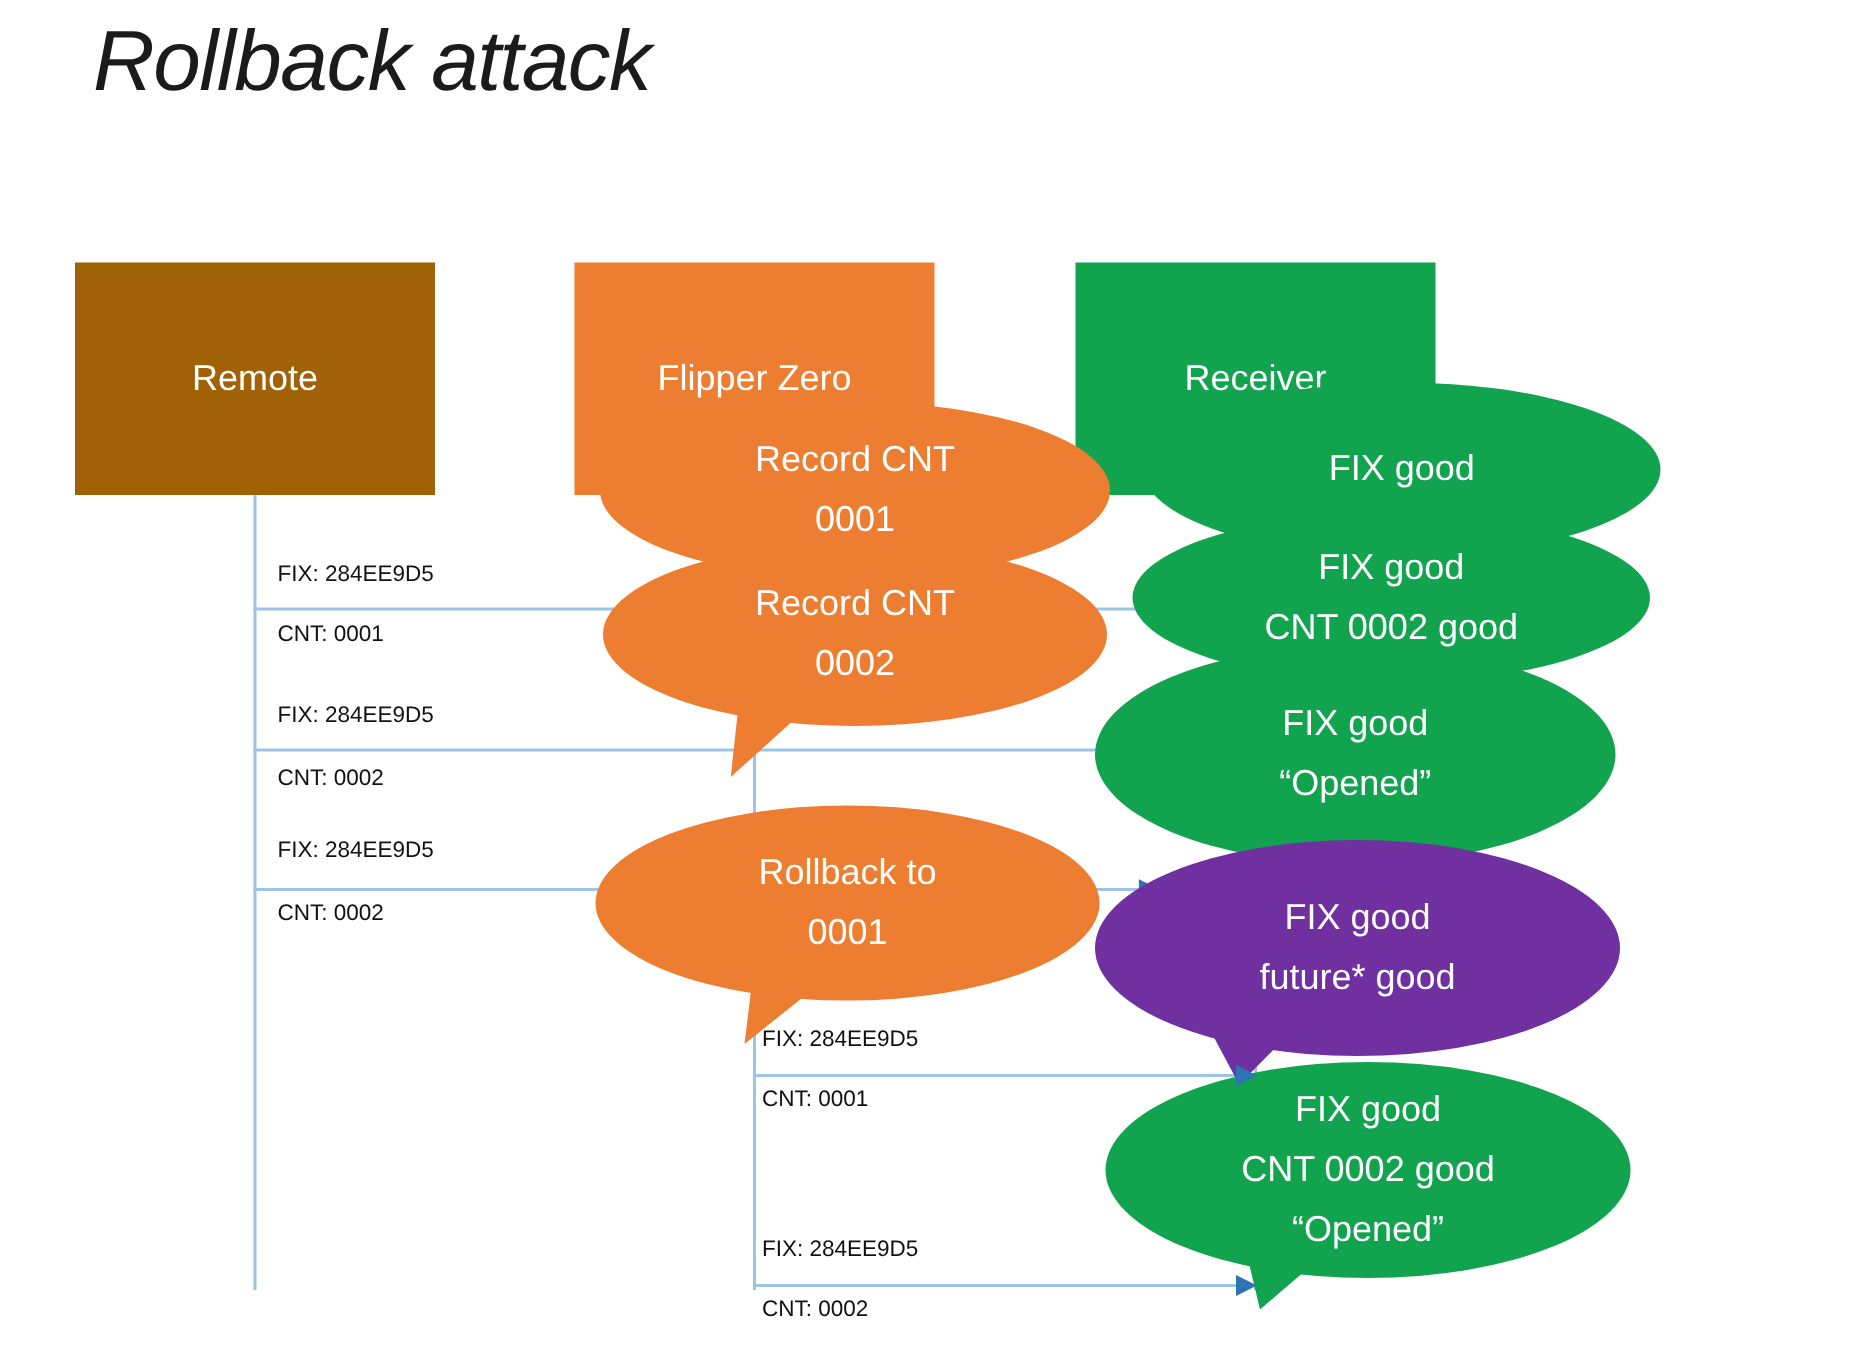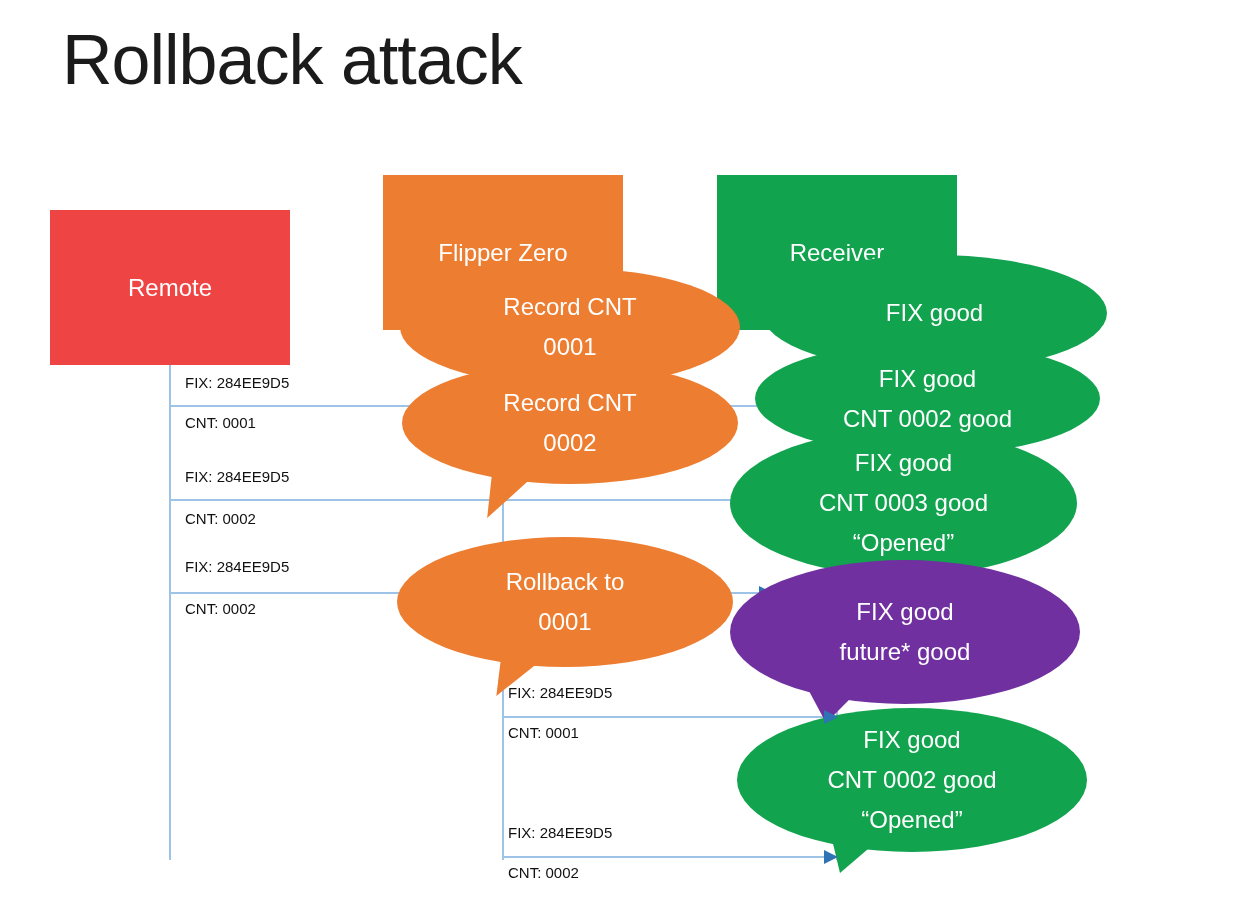--- a/index.html
+++ b/index.html
@@ -1,22 +1,22 @@
 <!DOCTYPE html>
 <html><head>
 <meta charset="utf-8">
 <style>
   html,body{margin:0;padding:0;background:#ffffff;}
   #stage{
     position:relative;width:1233px;height:898px;background:#ffffff;
     font-family:"Liberation Sans", sans-serif;overflow:hidden;
   }
   #slide-title{
-    position:absolute;left:62px;top:20px;font-size:70px;color:#1b1b1b;
-    letter-spacing:-1px;white-space:nowrap;
+    position:absolute;left:62px;top:8px;font-size:57px;color:#1b1b1b;
+    letter-spacing:-1px;white-space:nowrap;font-style:italic;
   }
   .actor{
     position:absolute;top:175px;width:240px;height:155px;
     display:flex;align-items:center;justify-content:center;
     color:#ffffff;font-size:24px;z-index:2;
   }
   #actor-remote{left:50px}
   #actor-flipper{left:383px}
   #actor-receiver{left:717px}
 
@@ -68,21 +68,21 @@
   #c8{left:737px;top:708px;width:350px;height:144px;z-index:6}
   #c8-tail{left:826px;top:833px;width:56px;height:40px;clip-path:polygon(25% 100%,8% 0%,100% 10%);z-index:6}
 </style>
 </head>
 <body>
 
 <div id="stage">
 
   <div id="slide-title">Rollback attack</div>
 
-  <div class="actor" id="actor-remote" style="background: #ef4444; margin-top: 35px;">
+  <div class="actor" id="actor-remote" style="background: #a16207;">
     <span>Remote</span>
   </div>
   <div class="actor" id="actor-receiver" style="background: rgb(18, 163, 79);">
     <span>Receiver</span>
   </div>
   <div class="actor" id="actor-flipper" style="background: rgb(237, 125, 49);">
     <span>Flipper Zero</span>
   </div>
 
   <div class="lifeline" id="life-remote"></div>
@@ -132,21 +132,20 @@
     <div>FIX good</div>
   </div>
 
   <div class="callout" id="c5" style="background: rgb(18, 163, 79);">
     <div>FIX good</div>
     <div>CNT 0002 good</div>
   </div>
 
   <div class="callout" id="c6" style="background: rgb(18, 163, 79);">
     <div>FIX good</div>
-    <div>CNT 0003 good</div>
     <div>“Opened”</div>
   </div>
 
   <div class="callout" id="c7" style="background: rgb(112, 48, 160);">
     <div>FIX good</div>
     <div>future* good</div>
   </div>
   <div class="tail" id="c7-tail" style="background: rgb(112, 48, 160);"></div>
 
   <div class="callout" id="c8" style="background: rgb(18, 163, 79);">

